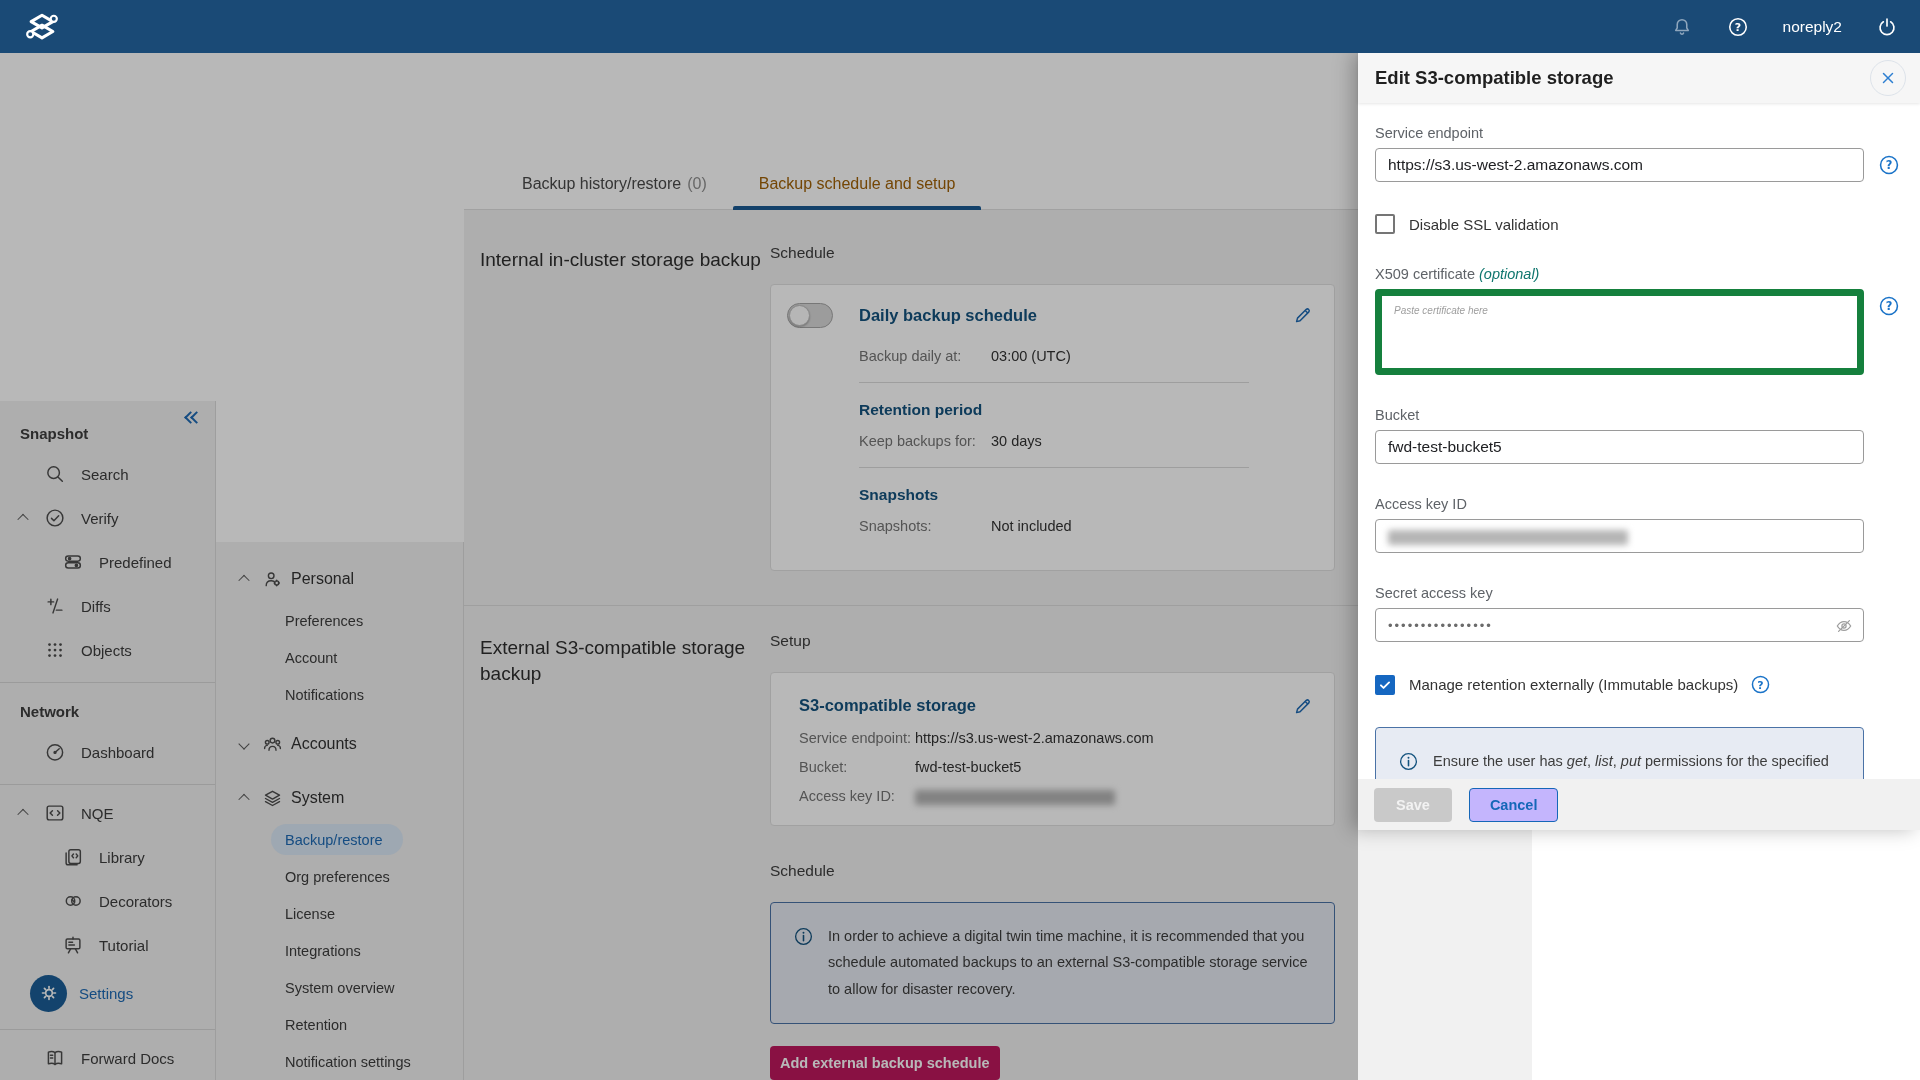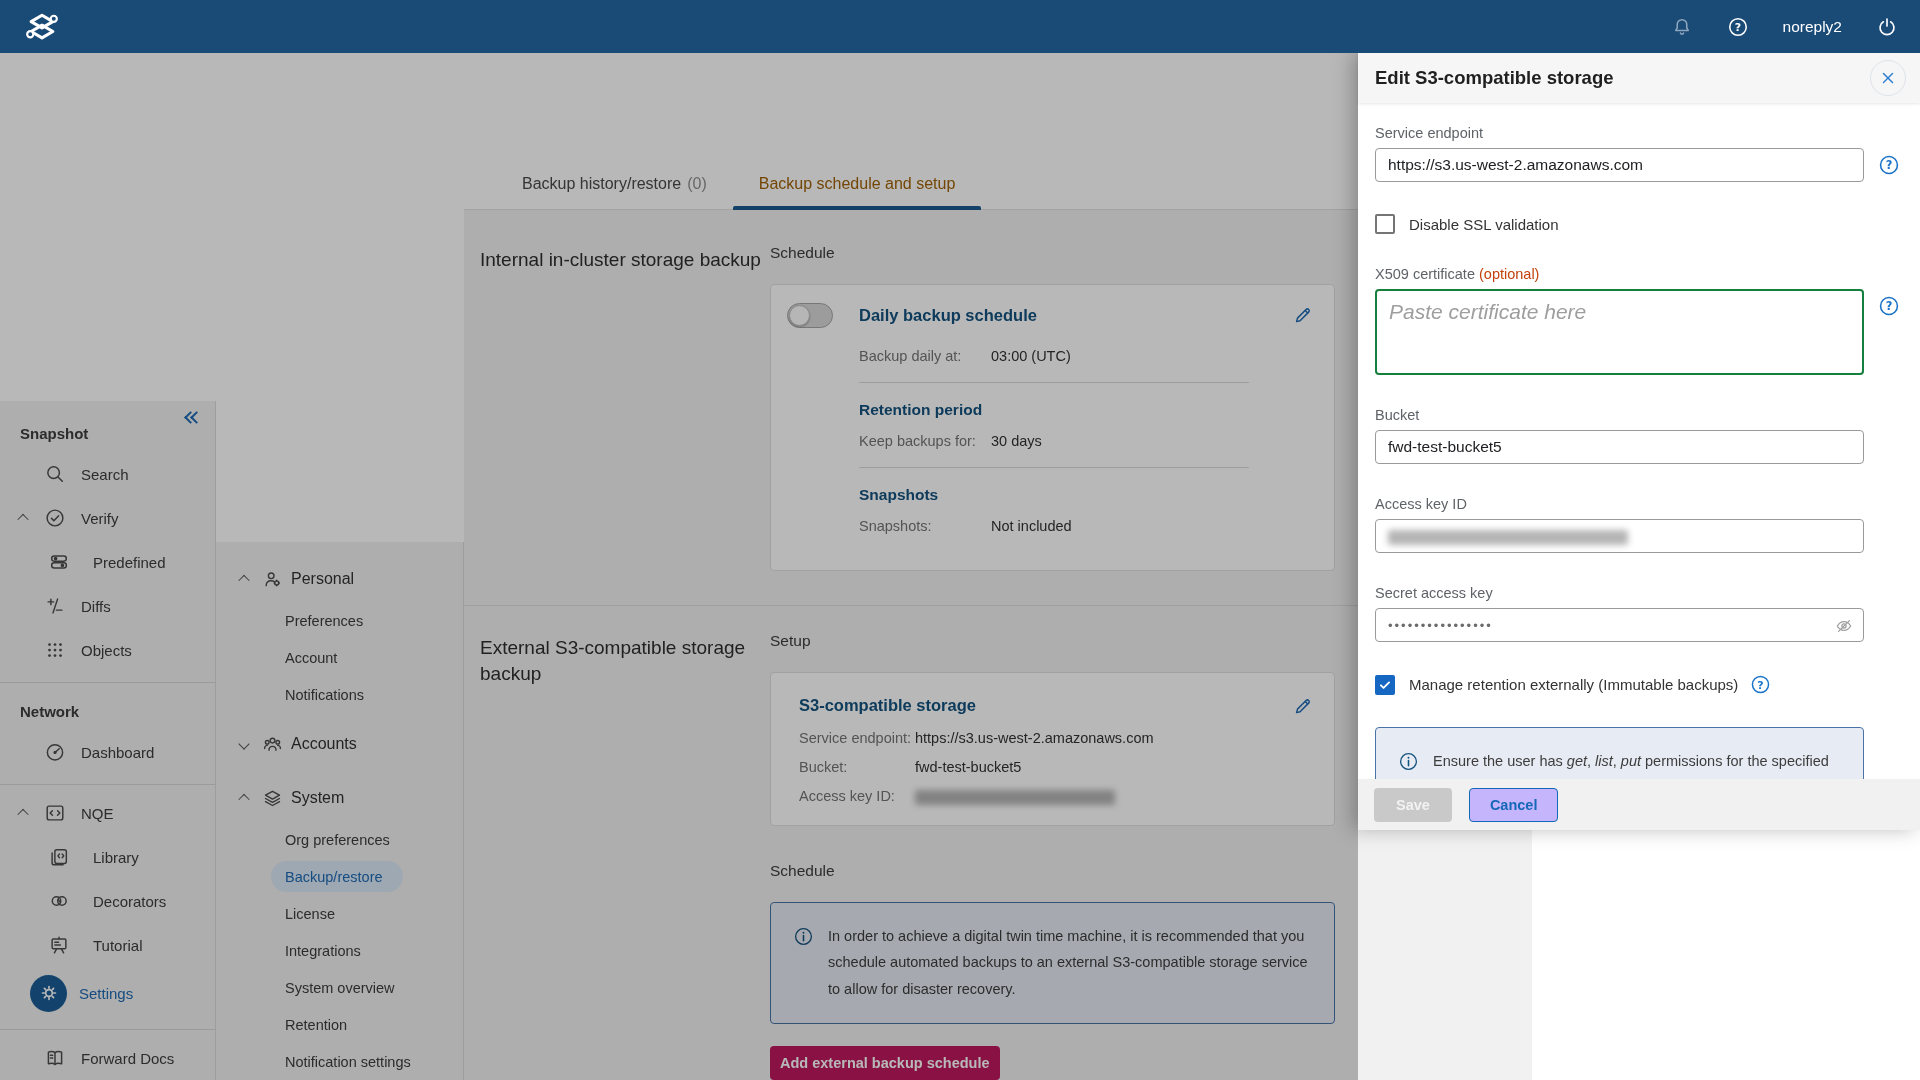--- a/index.html
+++ b/index.html
@@ -20,21 +20,21 @@
   
   .sb1 { width:216px; background:#f1f1f1; border-right:1px solid #dcdcdc;
     padding-top:10px; position:relative; flex:none; }
   .collapse { position:absolute; top:12px; right:14px; display:flex; cursor:pointer; }
   .chevl { width:9px; height:9px; border-left:2px solid #1e6ab4; border-bottom:2px solid #1e6ab4;
     transform:rotate(45deg); margin-left:-3px; }
   .s1header { font-size:15px; font-weight:bold; color:#3d3d3d; padding:14px 0 10px 20px; }
   .s1row { display:flex; align-items:center; height:44px; padding-left:44px; position:relative;
     font-size:15px; color:#3d3d3d; cursor:pointer; }
   .s1row .chev { position:absolute; left:19px; }
-  .s1row.child { padding-left:48px;gap:8px; }
+  .s1row.child { padding-left:62px; }
   .s1ic { width:22px; height:22px; margin-right:15px; flex:none; }
   .chev { width:8px; height:8px; border-right:1.8px solid #5a5a5a; border-bottom:1.8px solid #5a5a5a; display:inline-block; }
   .chev.up { transform:rotate(-135deg) translate(-1px,-1px); }
   .chev.down { transform:rotate(45deg); }
   .sdiv { border-top:1px solid #d7d7d7; margin:10px 0 6px 0; }
   .s1row.settings { height:52px; padding-left:30px; color:#1e6ab4; }
   .gearwrap { width:37px; height:37px; border-radius:50%; background:#1b5e97; display:flex;
     align-items:center; justify-content:center; margin-right:12px; flex:none; }
 
   
@@ -99,28 +99,28 @@
   
   .drawer { position:absolute; right:0; top:53px; width:562px; height:777px; background:#fff;
     z-index:50; box-shadow:-6px 0 18px rgba(0,0,0,.25); display:flex; flex-direction:column; }
   .d-head { height:50px; background:#f6f6f6; flex:none; display:flex; align-items:center;
     padding:0 14px 0 17px; box-shadow:0 1px 3px rgba(0,0,0,.10); position:relative; z-index:2; }
   .d-title { font-size:18.5px; font-weight:bold; color:#1f1f1f; }
   .d-close { margin-left:auto; width:36px; height:36px; border-radius:50%; border:1px solid #dde3ea;
     background:#fff0; display:flex; align-items:center; justify-content:center; cursor:pointer; }
   .d-body { flex:1; overflow:hidden; padding:22px 0 0 17px; }
   .f-label { font-size:14.5px; color:#5f6368; margin-bottom:7px; }
-  .f-label .opt { color:#c2410c; }
+  .f-label .opt { color:#0f766e;font-style:italic; }
   .f-row { display:flex; align-items:center; }
   .f-row .help { margin-left:14px; }
   .help { width:22px; height:22px; flex:none; cursor:pointer; }
   input.tf { width:489px; height:34px; border:1px solid #9a9a9a; border-radius:4px; padding:0 12px;
     font-size:15.5px; color:#202124; font-family:inherit; background:#fff; }
-  textarea.tf { width:489px; height:86px; border:2px solid #15803d; border-radius:4px; padding:9px 12px;
-    font-size:21px; color:#202124; font-family:inherit; resize:none; background:#fff; }
+  textarea.tf { width:489px; height:86px; border:7px solid #15803d; border-radius:4px; padding:9px 12px;
+    font-size:10px; color:#202124; font-family:inherit; resize:none; background:#fff; }
   textarea.tf::placeholder { font-style:italic; color:#9e9e9e; }
   .fgroup { margin-bottom:32px; }
   .cbrow { display:flex; align-items:center; margin:32px 0; }
   .cb { width:20px; height:20px; border:2px solid #757575; border-radius:2px; margin-right:14px;
     flex:none; cursor:pointer; background:#fff; }
   .cb.checked { background:#1567c1; border-color:#1567c1; display:flex; align-items:center; justify-content:center; }
   .cb-label { font-size:15px; color:#333; }
   .cbrow .help { margin-left:12px; width:21px; height:21px; }
   .secret-wrap { position:relative; width:489px; }
   .secret-wrap input { letter-spacing:2px; color:#6b6b6b; font-size:13px; padding-right:40px; }
@@ -352,26 +352,26 @@
 
     <div class="s2group" style="margin-top:8px;">
       <span class="chev up"></span>
       <svg class="s2ic stroke" viewBox="0 0 24 24">
         <path d="M12 3.8 L20 8.2 L12 12.6 L4 8.2 Z"></path>
         <path d="M4 12 L12 16.4 L20 12"></path>
         <path d="M4 15.6 L12 20 L20 15.6"></path>
       </svg>
       <span>System</span>
     </div>
-    <div class="s2row">
-        <span>Org preferences</span>
-      </div>
     <div class="s2row active">
       <span class="pill">Backup/restore</span>
     </div>
+    <div class="s2row">
+        <span>Org preferences</span>
+      </div>
     <div class="s2row">
         <span>License</span>
       </div>
     <div class="s2row">
         <span>Integrations</span>
       </div>
     <div class="s2row">
         <span>System overview</span>
       </div>
     <div class="s2row">

